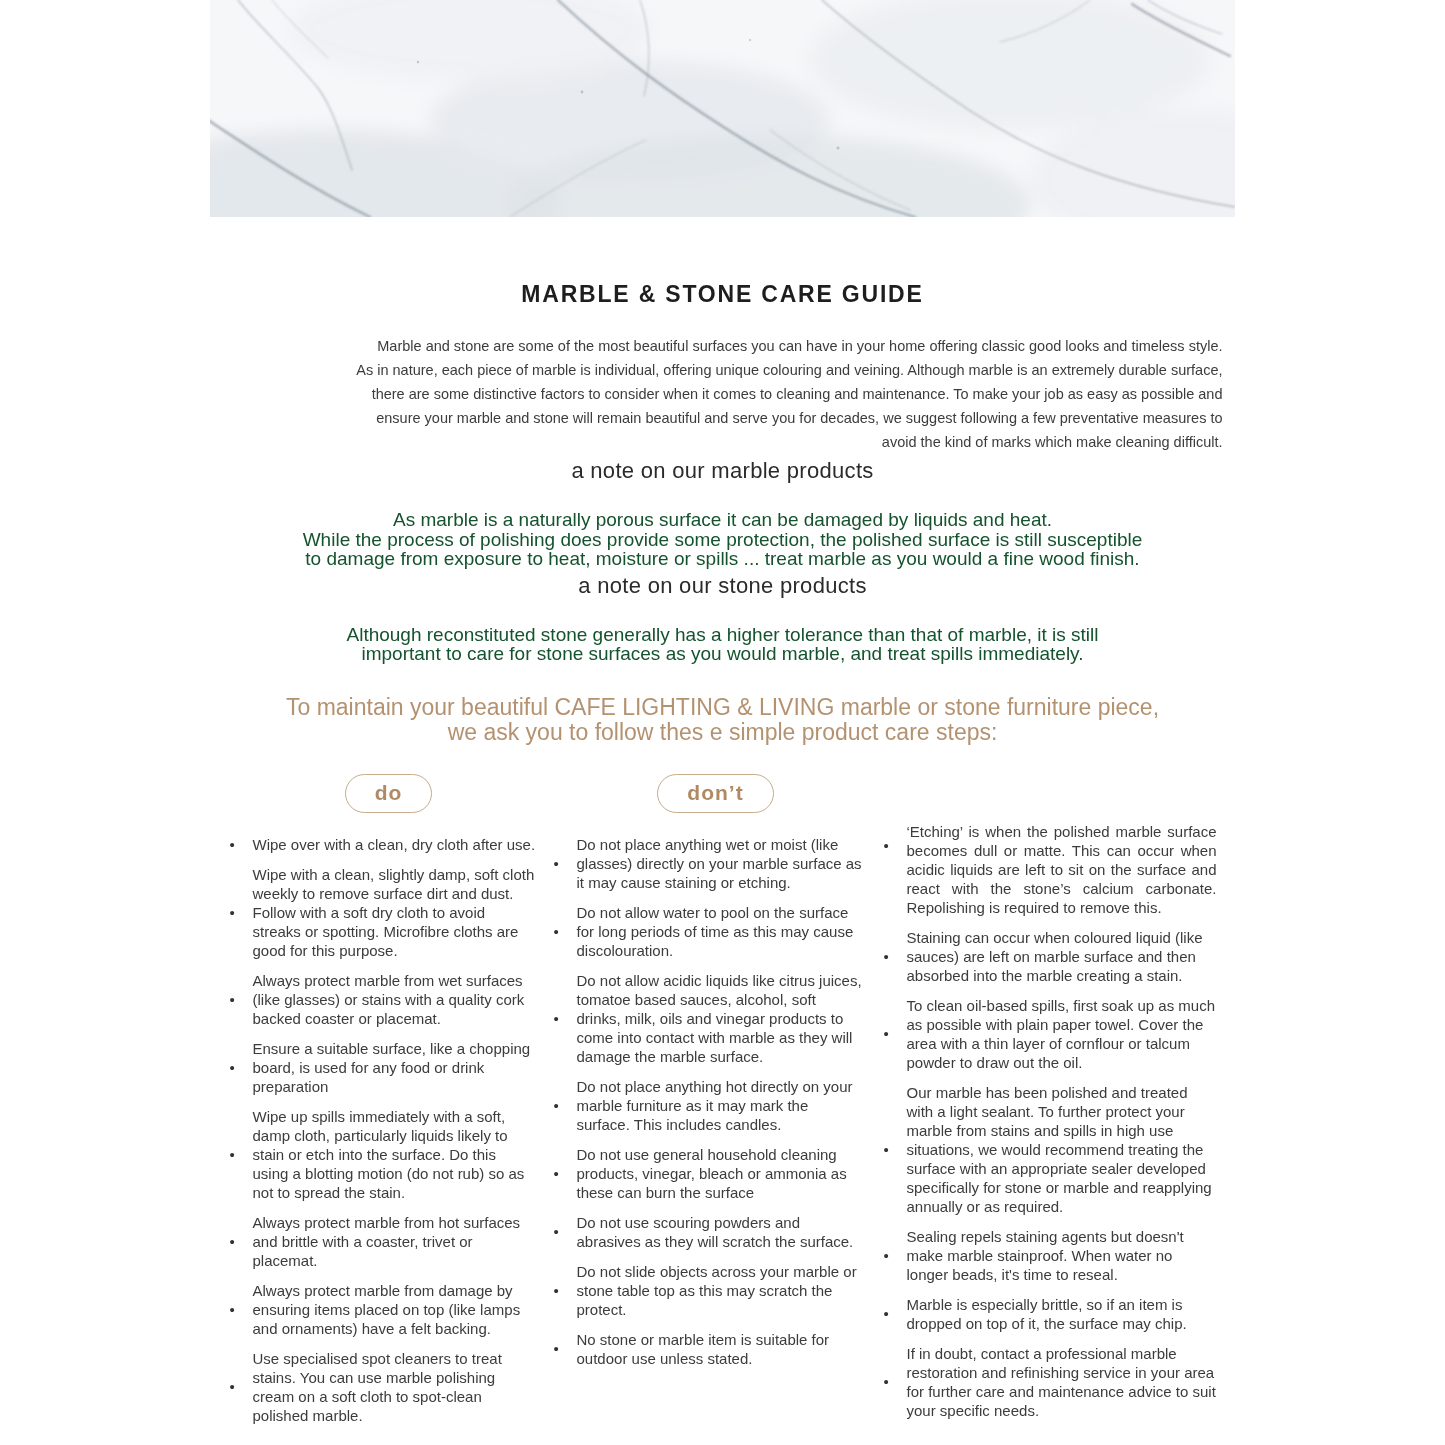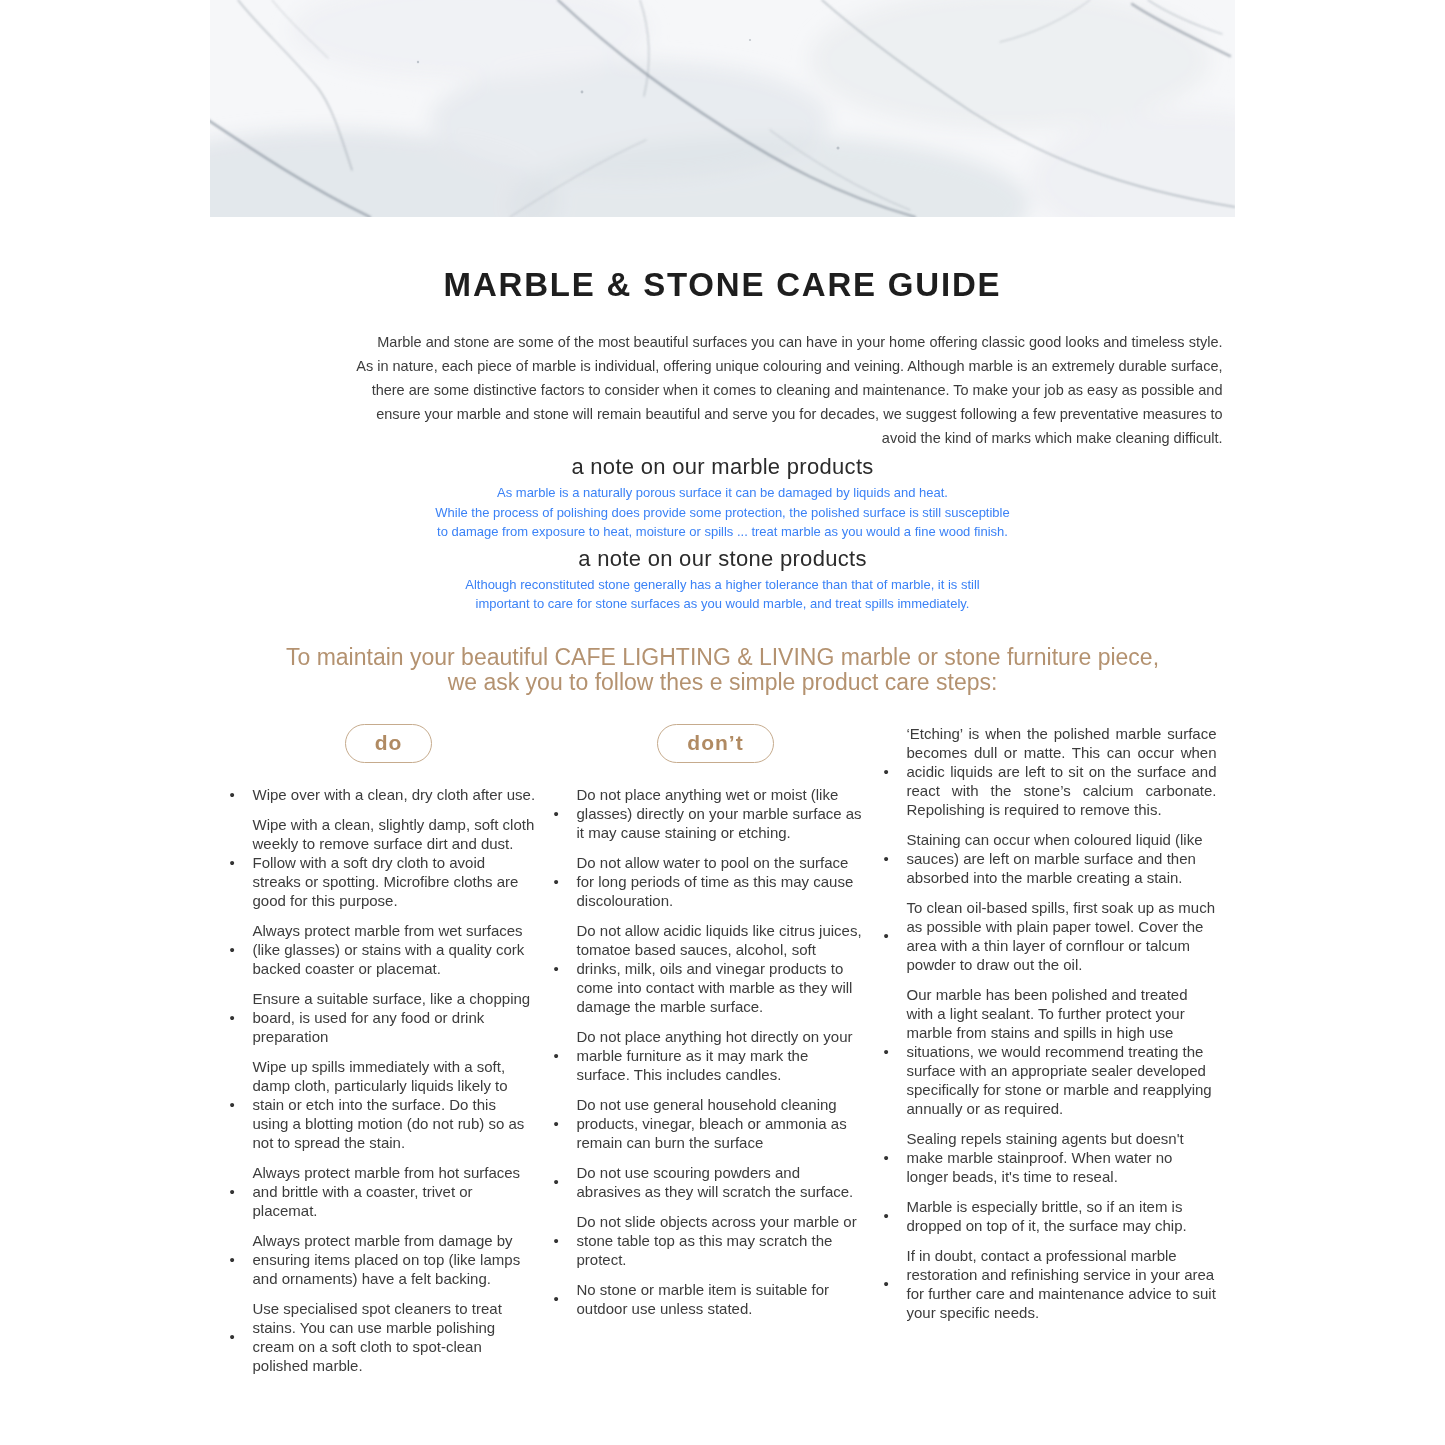--- a/index.html
+++ b/index.html
@@ -9,23 +9,23 @@
     margin:0 auto;
     background:#ffffff;
     font-family:"Liberation Sans",sans-serif;
     color:#3d3d3d;
     overflow:hidden;
   }
   .banner{width:1025px;height:217px;margin:0 auto;}
   .banner svg{display:block;width:100%;height:100%;}
 
   .page-title{
-    margin:49px 0 0;
-    text-align:center;
-    font-size:33px;
+    margin:64px 0 0;
+    text-align:center;
+    font-size:23px;
     font-weight:bold;
     letter-spacing:1.8px;
     color:#1e1e1e;
   }
   .intro{
     width:1000px;
     margin:26px auto 0;
     text-align:right;
     font-size:14.5px;
     line-height:24px;
@@ -35,26 +35,26 @@
   .note-heading{
     margin:4px 0 0;
     text-align:center;
     font-size:22px;
     font-weight:400;
     letter-spacing:0.3px;
     color:#2b2b2b;
   }
   .note{
     width:1000px;
-    margin:3px auto 0;
-    text-align:center;
-    font-size:13px;
+    margin:26px auto 0;
+    text-align:center;
+    font-size:19px;
     line-height:19.5px;
     white-space:pre-line;
-    color:#3b82f6;
+    color:#14532d;
   }
   .cta{
     width:1000px;
     margin:31px auto 0;
     text-align:center;
     font-size:23px;
     line-height:25.5px;
     white-space:pre-line;
     color:#b49270;
   }
@@ -97,21 +97,21 @@
     color:#333333;
   }
   .item-text{
     font-size:15px;
     line-height:19px;
     color:#3c3c3c;
   }
   .col-do .item-text{max-width:283px;}
   .col-dont .item-text{max-width:286px;}
   .col-notes .item-text{max-width:310px;}
-  .col-notes li:first-child .item-text{text-align:justify;}
+  .col-notes li:first-child .item-text{text-align:justify;margin-top:48px;}
 </style>
 </head>
 <body>
 
 <div class="page">
 
   <div class="banner">
     <svg viewBox="0 0 1025 217" preserveAspectRatio="none" aria-hidden="true">
       <defs>
         <filter id="soft" x="-40%" y="-40%" width="180%" height="180%">
@@ -230,21 +230,21 @@
         <li>
             <span class="marker">•</span>
             <span class="item-text">Do not allow acidic liquids like citrus juices, tomatoe based sauces, alcohol, soft drinks, milk, oils and vinegar products to come into contact with marble as they will damage the marble surface.</span>
           </li>
         <li>
             <span class="marker">•</span>
             <span class="item-text">Do not place anything hot directly on your marble furniture as it may mark the surface. This includes candles.</span>
           </li>
         <li>
             <span class="marker">•</span>
-            <span class="item-text">Do not use general household cleaning products, vinegar, bleach or ammonia as remain can burn the surface</span>
+            <span class="item-text">Do not use general household cleaning products, vinegar, bleach or ammonia as these can burn the surface</span>
           </li>
         <li>
             <span class="marker">•</span>
             <span class="item-text">Do not use scouring powders and abrasives as they will scratch the surface.</span>
           </li>
         <li>
             <span class="marker">•</span>
             <span class="item-text">Do not slide objects across your marble or stone table top as this may scratch the protect.</span>
           </li>
         <li>

